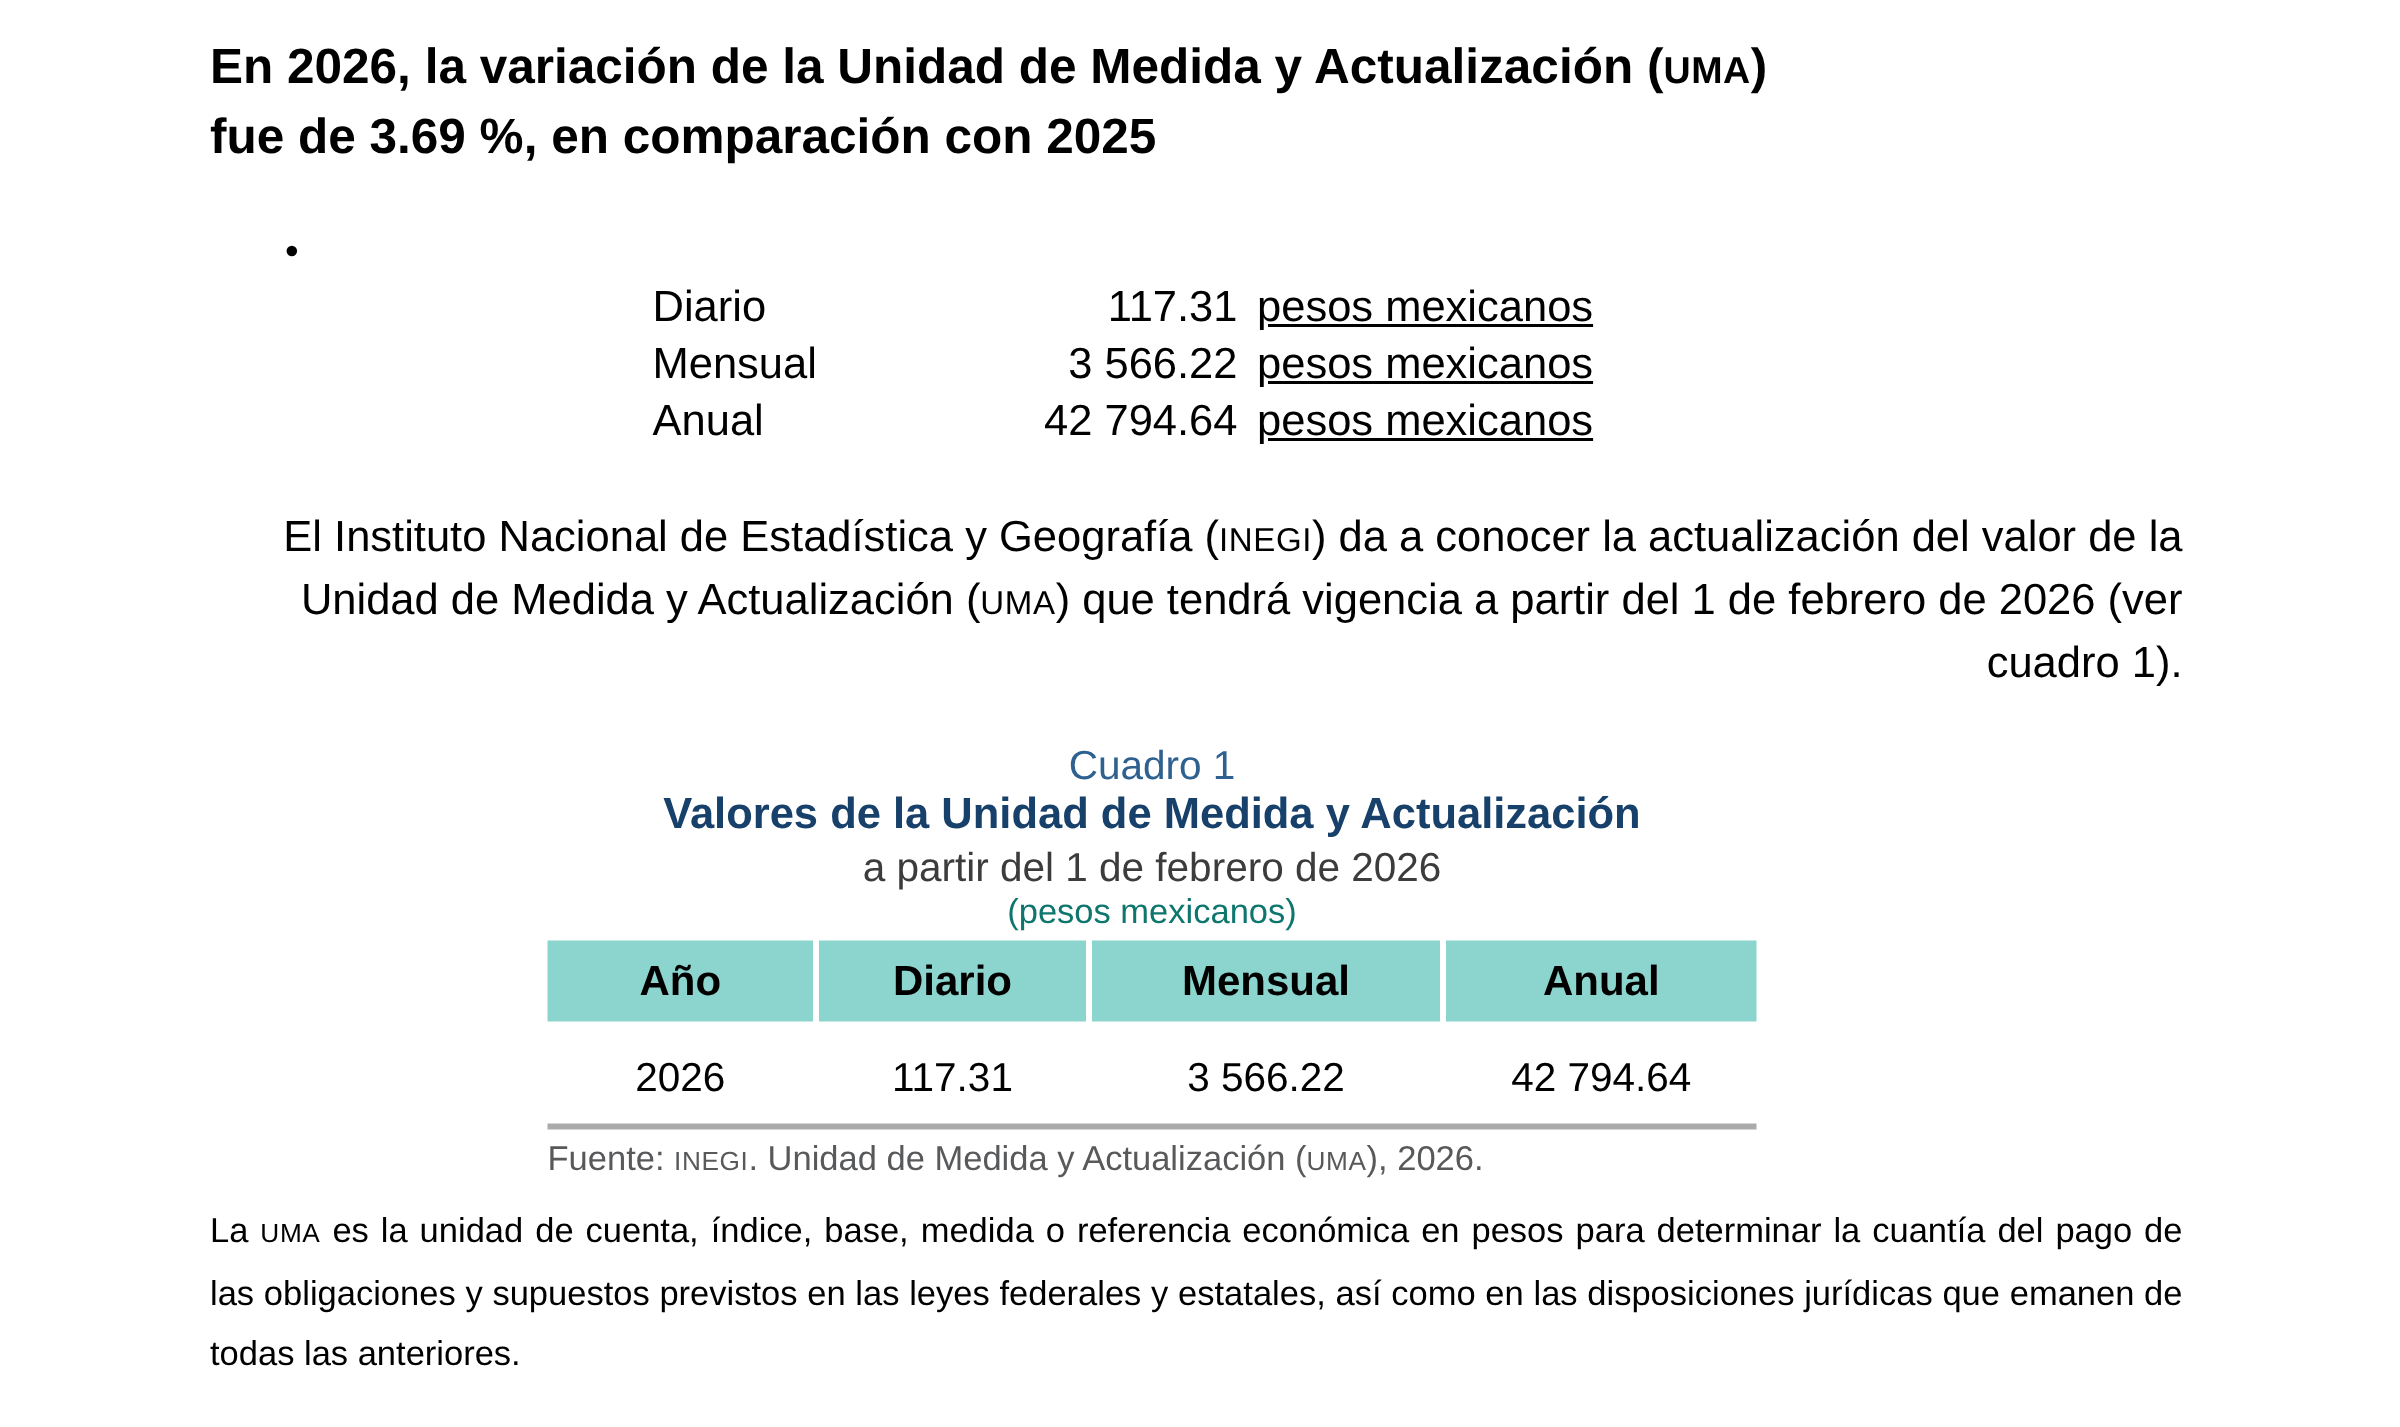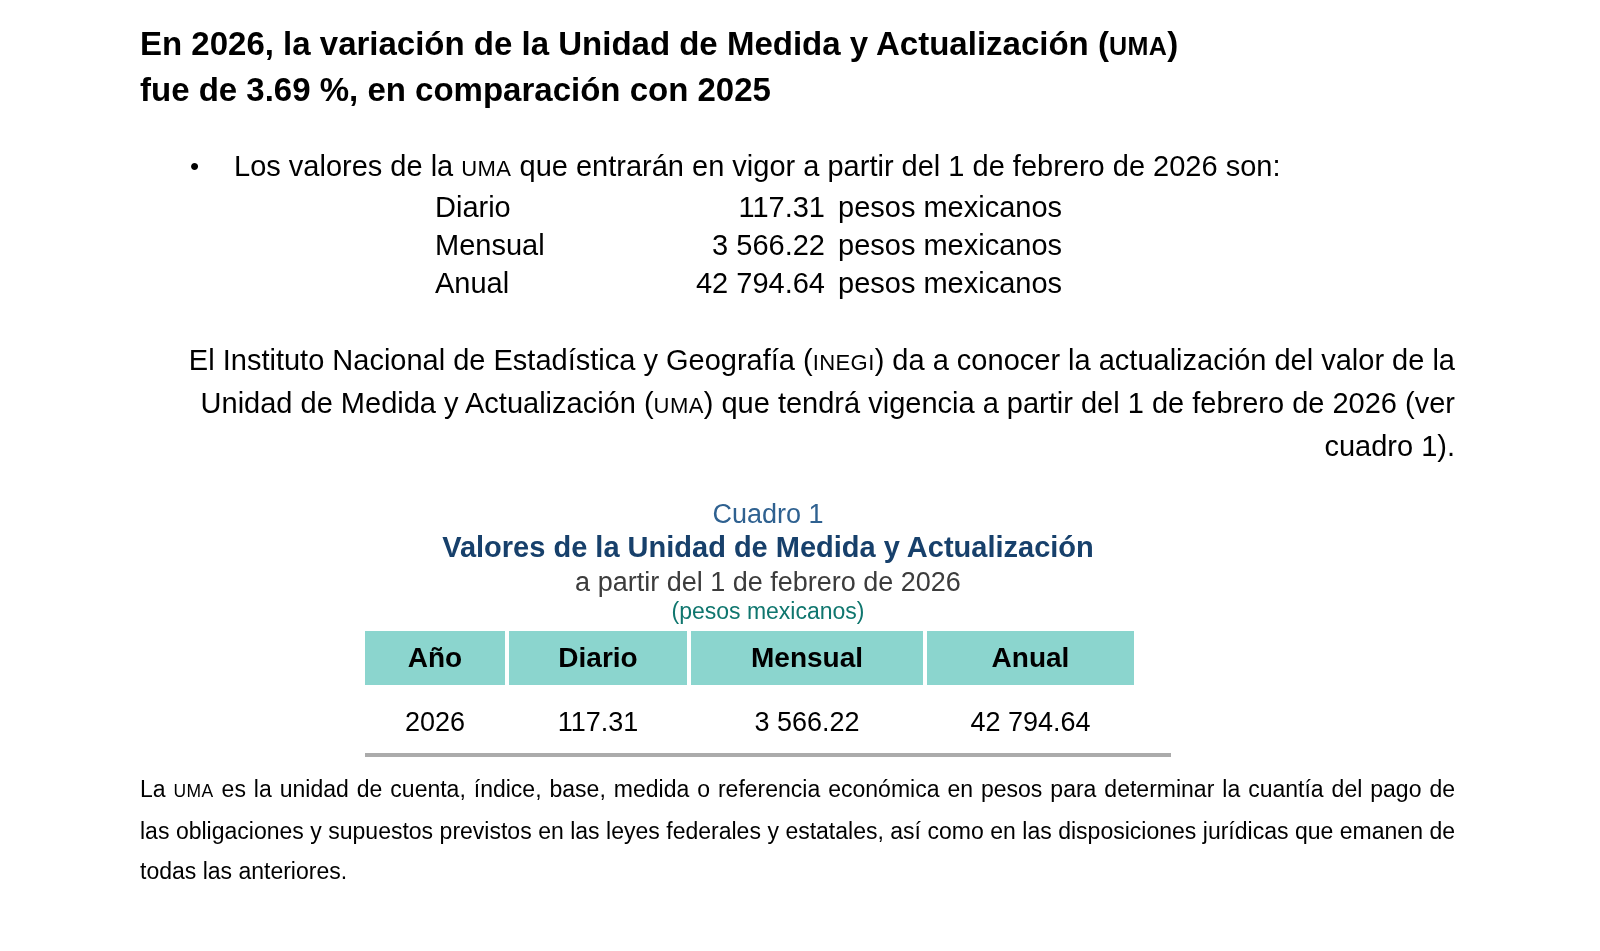--- a/index.html
+++ b/index.html
@@ -46,21 +46,21 @@
     line-height:38px;
   }
   .value-row{
     display:flex;
     margin-left:295px;
     font-size:29px;
     line-height:38px;
   }
   .value-label{width:250px;}
   .value-num{width:140px;text-align:right;}
-  .value-unit{margin-left:13px;}
+  .value-unit{margin-left:13px;text-decoration:underline;}
 
   .intro-par{
     margin-top:38px;
     font-size:29px;
     line-height:40px;
     text-align:right;
   }
 
   .table-block{
     width:806px;
@@ -80,21 +80,21 @@
     font-size:28px;
     padding:11px 0;
     text-align:center;
   }
   .trow{display:flex;gap:4px;border-bottom:4px solid var(--rule-gray);}
   .td{
     font-size:27px;
     padding:22px 0 15px 0;
     text-align:center;
   }
-  .c1{width:140px;}
+  .c1{width:177px;}
   .c2{width:178px;}
   .c3{width:232px;}
   .c4{width:207px;}
 
   .tbl-source{
     margin-top:5px;
     text-align:left;
     font-size:23px;
     line-height:28px;
     color:var(--source-gray);
@@ -113,21 +113,20 @@
 <div class="page">
   <div class="content">
 
     <div class="doc-title">
       <div><span>En 2026, la variación de la Unidad de Medida y Actualización (</span><span class="sc">UMA</span><span>)</span></div>
       <div>fue de 3.69 %, en comparación con 2025</div>
     </div>
 
     <div class="bullet-row">
       <span class="bullet-marker">•</span>
-      <span><span>Los valores de la </span><span class="sc">UMA</span><span> que entrarán en vigor a partir del 1 de febrero de 2026 son:</span></span>
     </div>
 
     <div class="value-row">
       <span class="value-label">Diario</span>
       <span class="value-num">117.31</span>
       <span class="value-unit">pesos mexicanos</span>
     </div>
     <div class="value-row">
       <span class="value-label">Mensual</span>
       <span class="value-num">3 566.22</span>
@@ -153,18 +152,19 @@
         <div class="th c3">Mensual</div>
         <div class="th c4">Anual</div>
       </div>
       <div class="trow">
         <div class="td c1">2026</div>
         <div class="td c2">117.31</div>
         <div class="td c3">3 566.22</div>
         <div class="td c4">42 794.64</div>
       </div>
 
+      <div class="tbl-source"><span>Fuente: </span><span class="sc">INEGI</span><span>. Unidad de Medida y Actualización (</span><span class="sc">UMA</span><span>), 2026.</span></div>
     </div>
 
     <p class="closing-par"><span>La </span><span class="sc">UMA</span><span> es la unidad de cuenta, índice, base, medida o referencia económica en pesos para determinar la cuantía del pago de las obligaciones y supuestos previstos en las leyes federales y estatales, así como en las disposiciones jurídicas que emanen de todas las anteriores.</span></p>
 
   </div>
 </div>
 
 </body></html>

